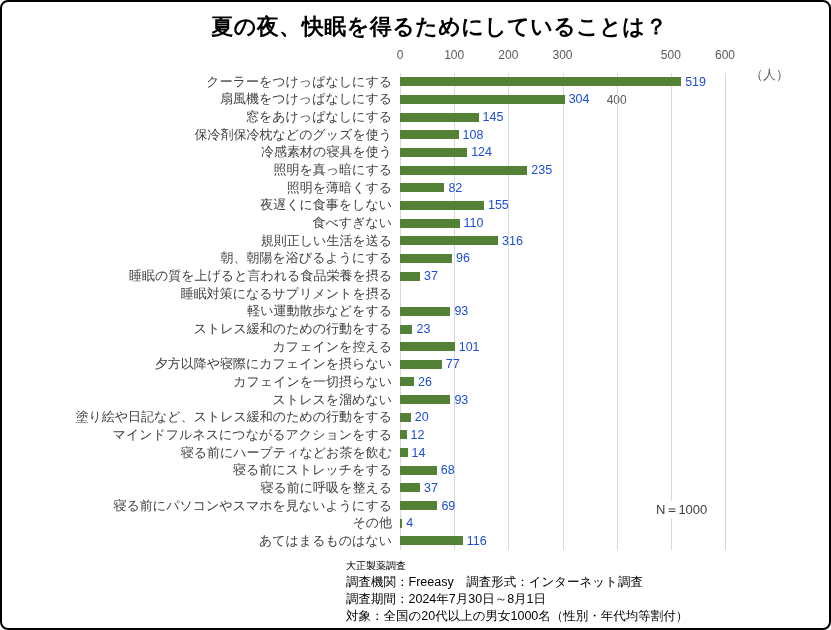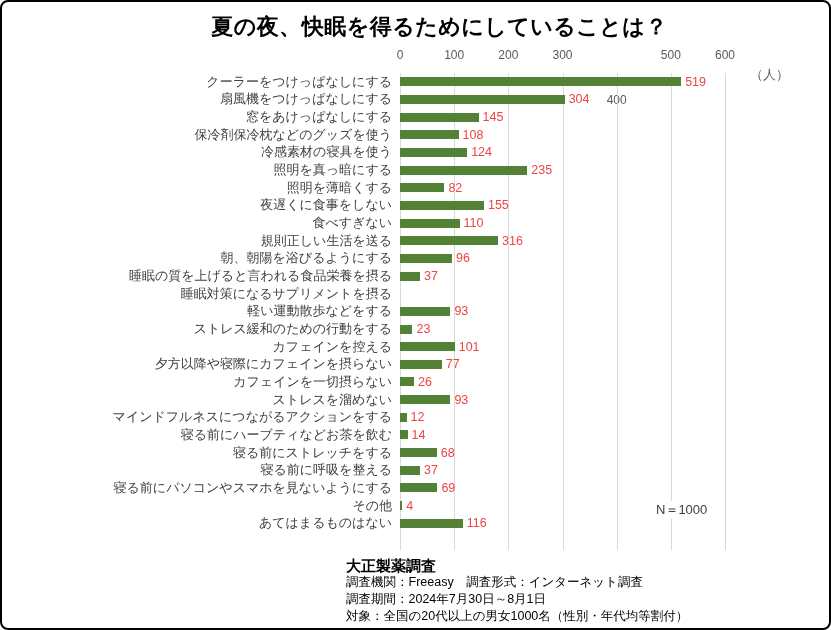--- a/index.html
+++ b/index.html
@@ -102,43 +102,43 @@
     align-items: center;
     height: 100%;
   }
   .bar {
     height: 9px;
     flex: 0 0 auto;
   }
   .bar-value {
     margin-left: 4px;
     font-size: 12.5px;
-    color: #ef4444;
+    color: #1d4ed8;
     white-space: nowrap;
   }
   .sample-size {
     position: absolute;
     top: 499px;
     left: 652px;
     font-size: 13px;
     color: #404040;
     background: #ffffff;
     padding: 0 2px;
   }
   .footer {
     position: absolute;
     top: 555px;
     left: 344px;
     font-size: 12.5px;
     color: #000000;
     line-height: 17px;
   }
   .footer .src {
-    font-size: 15px;
-    font-weight: bold;
+    font-size: 10px;
+    font-weight: normal;
   }
 </style>
 </head>
 <body>
 
 <div class="frame">
   <div class="chart-title">夏の夜、快眠を得るためにしていることは？</div>
 
   <div class="axis-ticks" id="axisTicks">
       <span class="axis-tick" style="left: 0px;">0</span>
@@ -286,20 +286,27 @@
           </div>
         </div>
         <div class="row">
           <div class="cat-label">ストレスを溜めない</div>
           <div class="bar-area">
             <div class="bar" style="width: 50.375px; background: rgb(83, 129, 53);"></div>
             <span class="bar-value">93</span>
           </div>
         </div>
         <div class="row">
+          <div class="cat-label">塗り絵や日記など、ストレス緩和のための行動をする</div>
+          <div class="bar-area">
+            <div class="bar" style="width: 10.8333px; background: rgb(83, 129, 53);"></div>
+            <span class="bar-value">20</span>
+          </div>
+        </div>
+        <div class="row">
           <div class="cat-label">マインドフルネスにつながるアクションをする</div>
           <div class="bar-area">
             <div class="bar" style="width: 6.5px; background: rgb(83, 129, 53);"></div>
             <span class="bar-value">12</span>
           </div>
         </div>
         <div class="row">
           <div class="cat-label">寝る前にハーブティなどお茶を飲む</div>
           <div class="bar-area">
             <div class="bar" style="width: 7.58333px; background: rgb(83, 129, 53);"></div>

